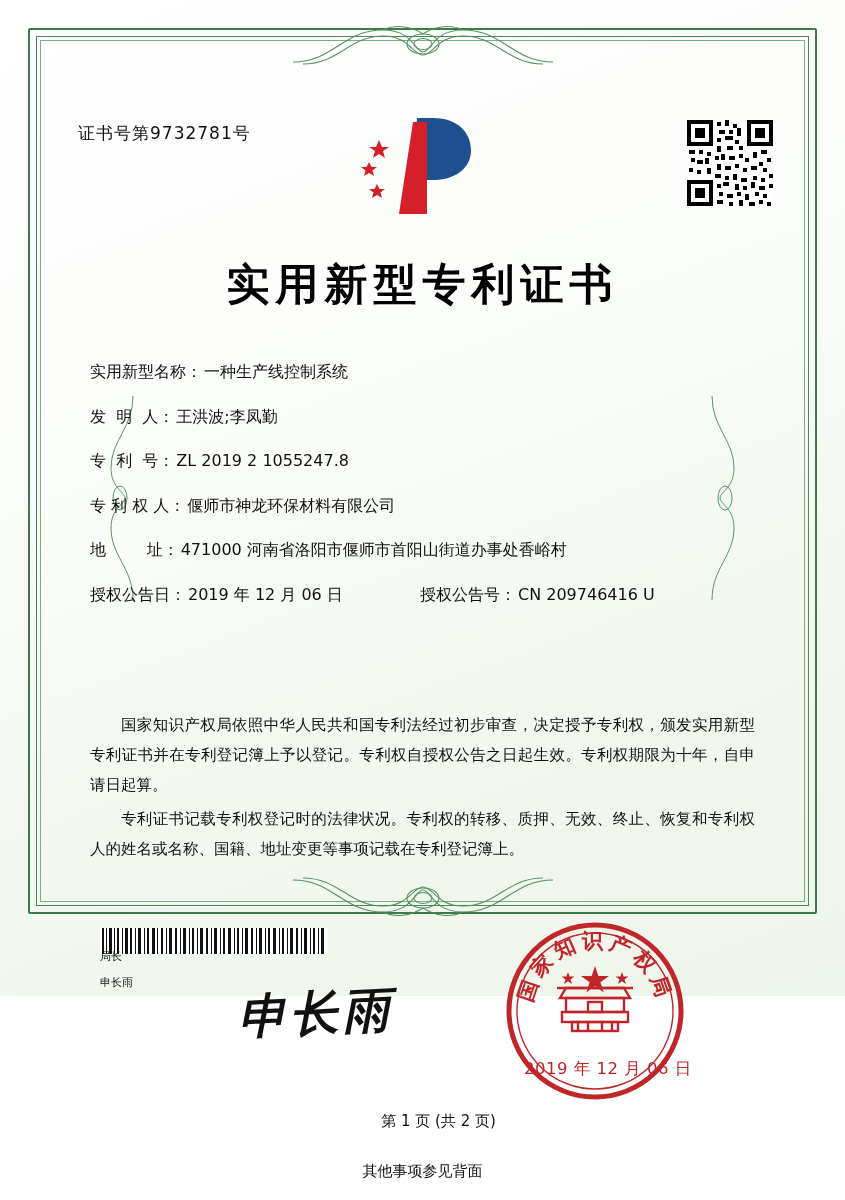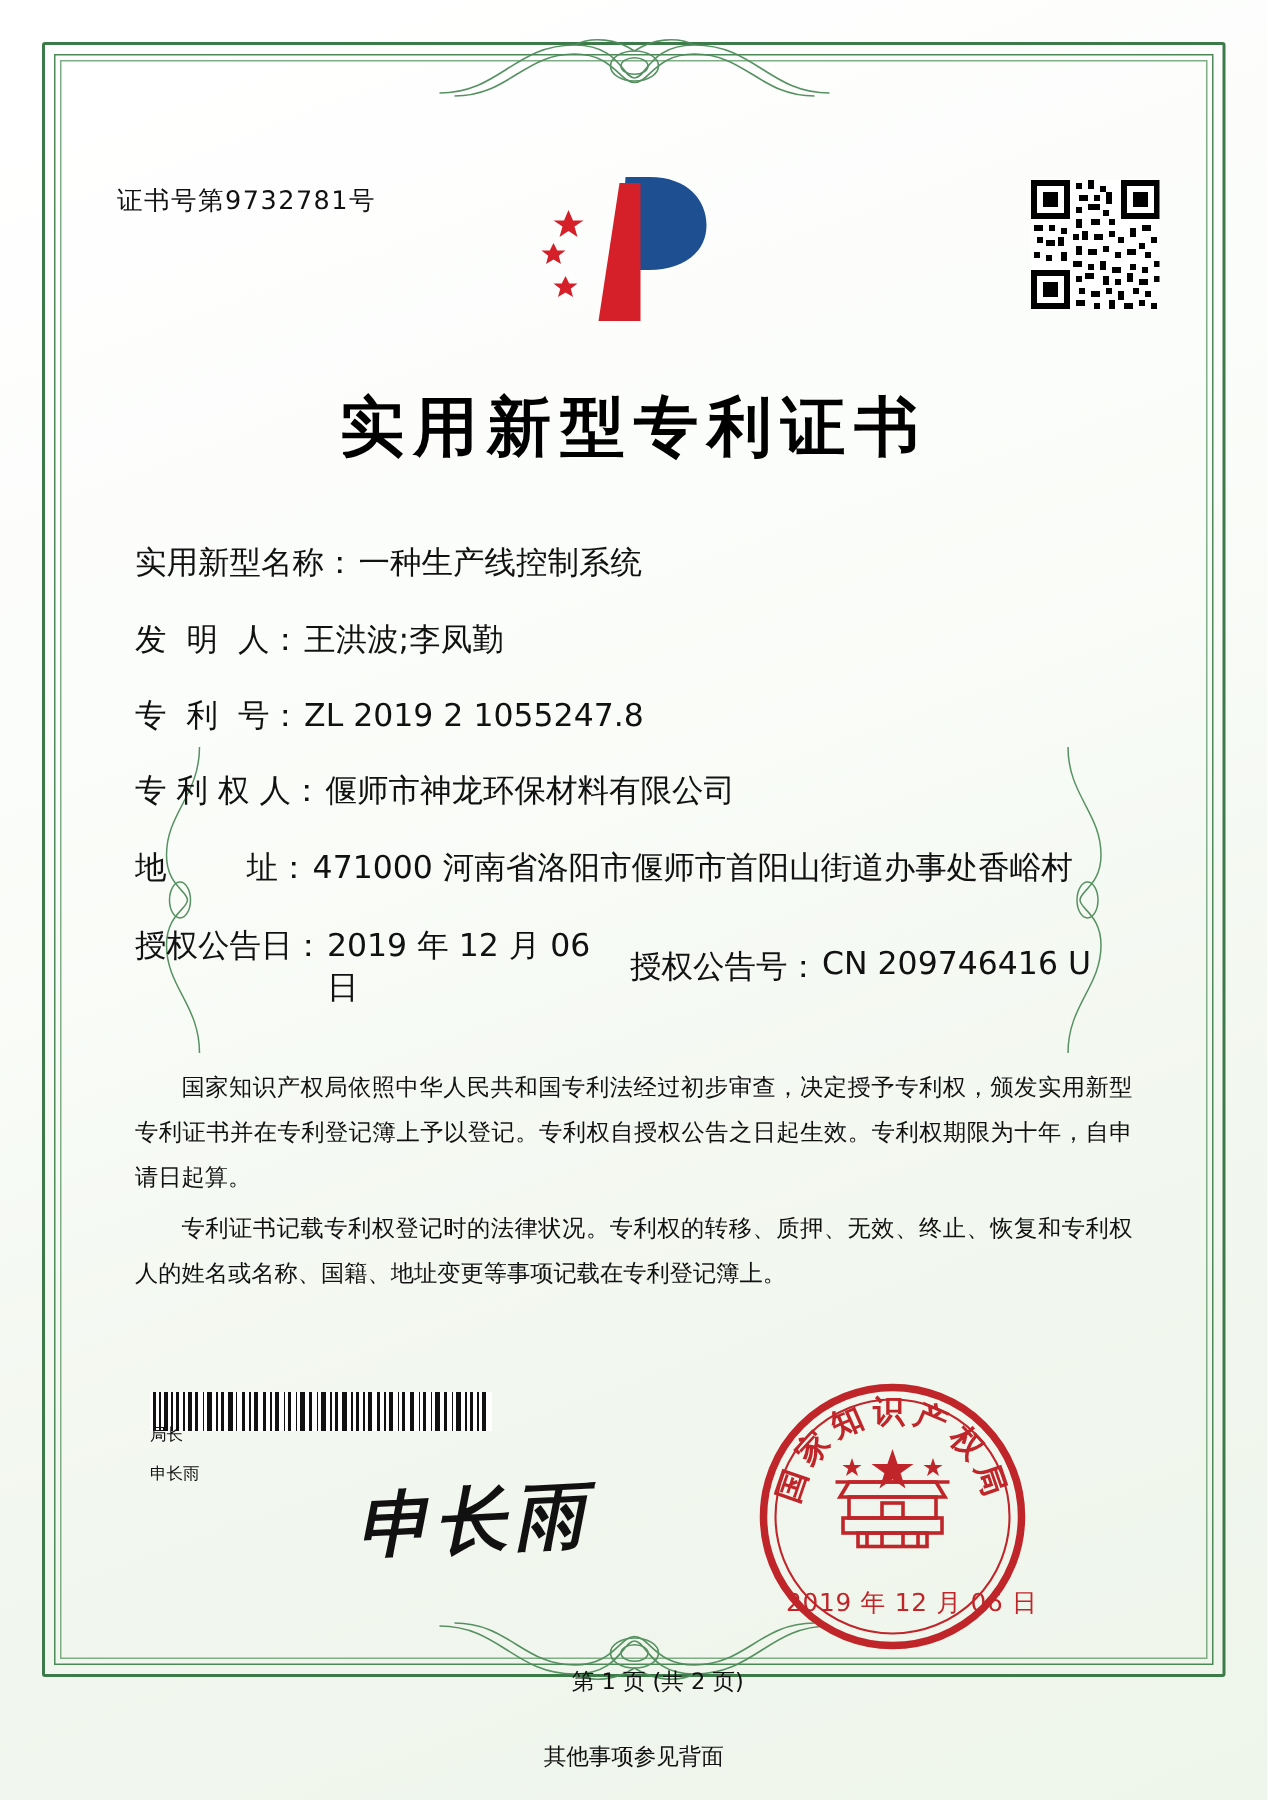--- a/index.html
+++ b/index.html
@@ -11,21 +11,21 @@
     height: 1200px;
     background: #ffffff;
     font-family: "Liberation Serif", serif;
     color: #1a1a1a;
     overflow: hidden;
   }
 
   .page {
     position: relative;
     width: 845px;
-    height: 1200px;
+    height: 996px;
     background: linear-gradient(160deg, #ffffff 0%, #fbfdfa 35%, #f2f7ef 70%, #eef5ea 100%);
     box-sizing: border-box;
   }
 
   
   .border-outer {
     position: absolute;
     left: 28px;
     top: 28px;
     right: 28px;
@@ -124,21 +124,21 @@
     color: #000;
     font-family: "DejaVu Sans", sans-serif;
   }
 
   
   .fields {
     position: absolute;
     left: 90px;
     top: 362px;
     width: 670px;
-    font-size: 21px;
+    font-size: 16px;
     font-family: "DejaVu Sans", sans-serif;
     color: #111;
   }
   .field-row {
     display: flex;
     align-items: baseline;
     margin-bottom: 24.5px;
     line-height: 1.25;
   }
   .field-label {

